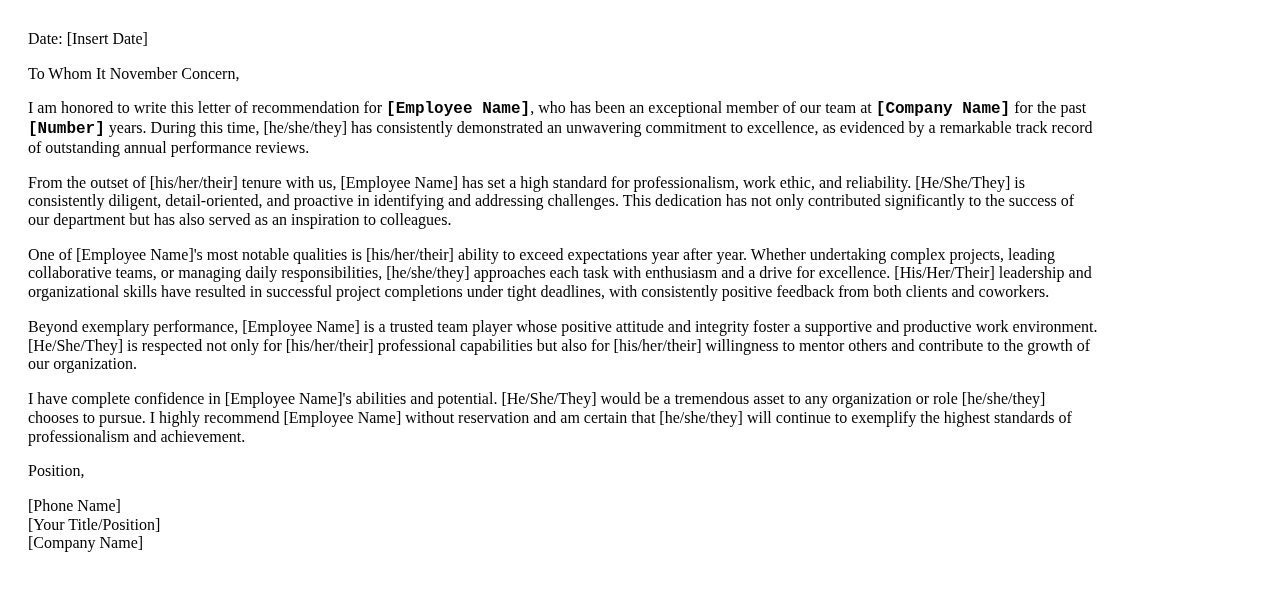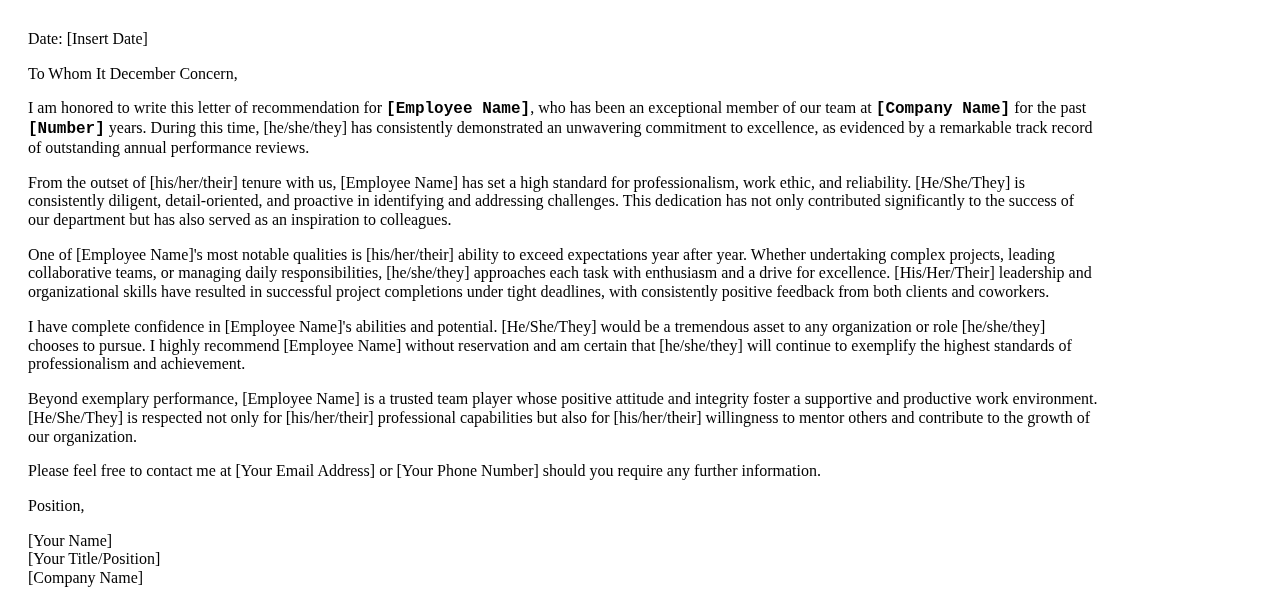--- a/index.html
+++ b/index.html
@@ -32,35 +32,34 @@
     display: block;
   }
 </style>
 </head>
 <body>
 
 <div class="letter">
 
   <p>Date: [Insert Date]</p>
 
-  <p>To Whom It December Concern,</p>
+  <p>To Whom It November Concern,</p>
 
   <p><span>I am honored to write this letter of recommendation for </span><span class="bold">[Employee Name]</span><span>, who has been an exceptional member of our team at </span><span class="bold">[Company Name]</span><span> for the past </span><span class="bold">[Number]</span><span> years. During this time, [he/she/they] has consistently demonstrated an unwavering commitment to excellence, as evidenced by a remarkable track record of outstanding annual performance reviews.</span></p>
 
   <p>From the outset of [his/her/their] tenure with us, [Employee Name] has set a high standard for professionalism, work ethic, and reliability. [He/She/They] is consistently diligent, detail-oriented, and proactive in identifying and addressing challenges. This dedication has not only contributed significantly to the success of our department but has also served as an inspiration to colleagues.</p>
 
   <p>One of [Employee Name]'s most notable qualities is [his/her/their] ability to exceed expectations year after year. Whether undertaking complex projects, leading collaborative teams, or managing daily responsibilities, [he/she/they] approaches each task with enthusiasm and a drive for excellence. [His/Her/Their] leadership and organizational skills have resulted in successful project completions under tight deadlines, with consistently positive feedback from both clients and coworkers.</p>
 
+  <p>Beyond exemplary performance, [Employee Name] is a trusted team player whose positive attitude and integrity foster a supportive and productive work environment. [He/She/They] is respected not only for [his/her/their] professional capabilities but also for [his/her/their] willingness to mentor others and contribute to the growth of our organization.</p>
+
   <p>I have complete confidence in [Employee Name]'s abilities and potential. [He/She/They] would be a tremendous asset to any organization or role [he/she/they] chooses to pursue. I highly recommend [Employee Name] without reservation and am certain that [he/she/they] will continue to exemplify the highest standards of professionalism and achievement.</p>
 
-  <p>Beyond exemplary performance, [Employee Name] is a trusted team player whose positive attitude and integrity foster a supportive and productive work environment. [He/She/They] is respected not only for [his/her/their] professional capabilities but also for [his/her/their] willingness to mentor others and contribute to the growth of our organization.</p>
-
-  <p>Please feel free to contact me at [Your Email Address] or [Your Phone Number] should you require any further information.</p>
 
   <p>Position,</p>
 
   <p>
-      <span class="sig-line">[Your Name]</span>
+      <span class="sig-line">[Phone Name]</span>
       <span class="sig-line">[Your Title/Position]</span>
       <span class="sig-line">[Company Name]</span>
     </p>
 
 </div>
 
 </body></html>

